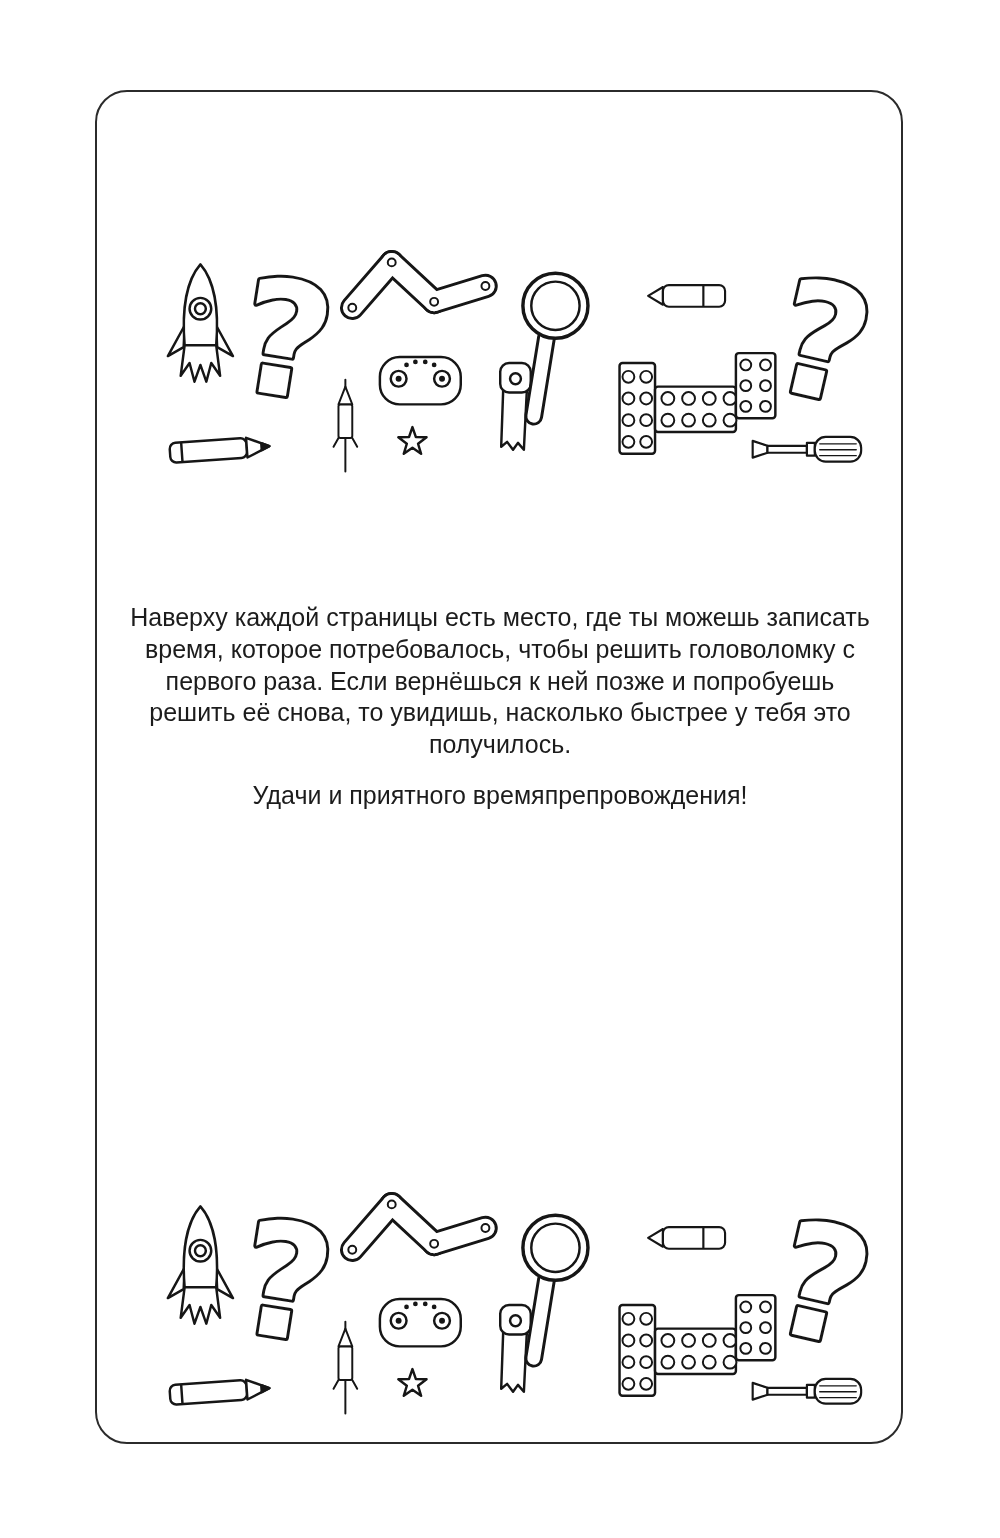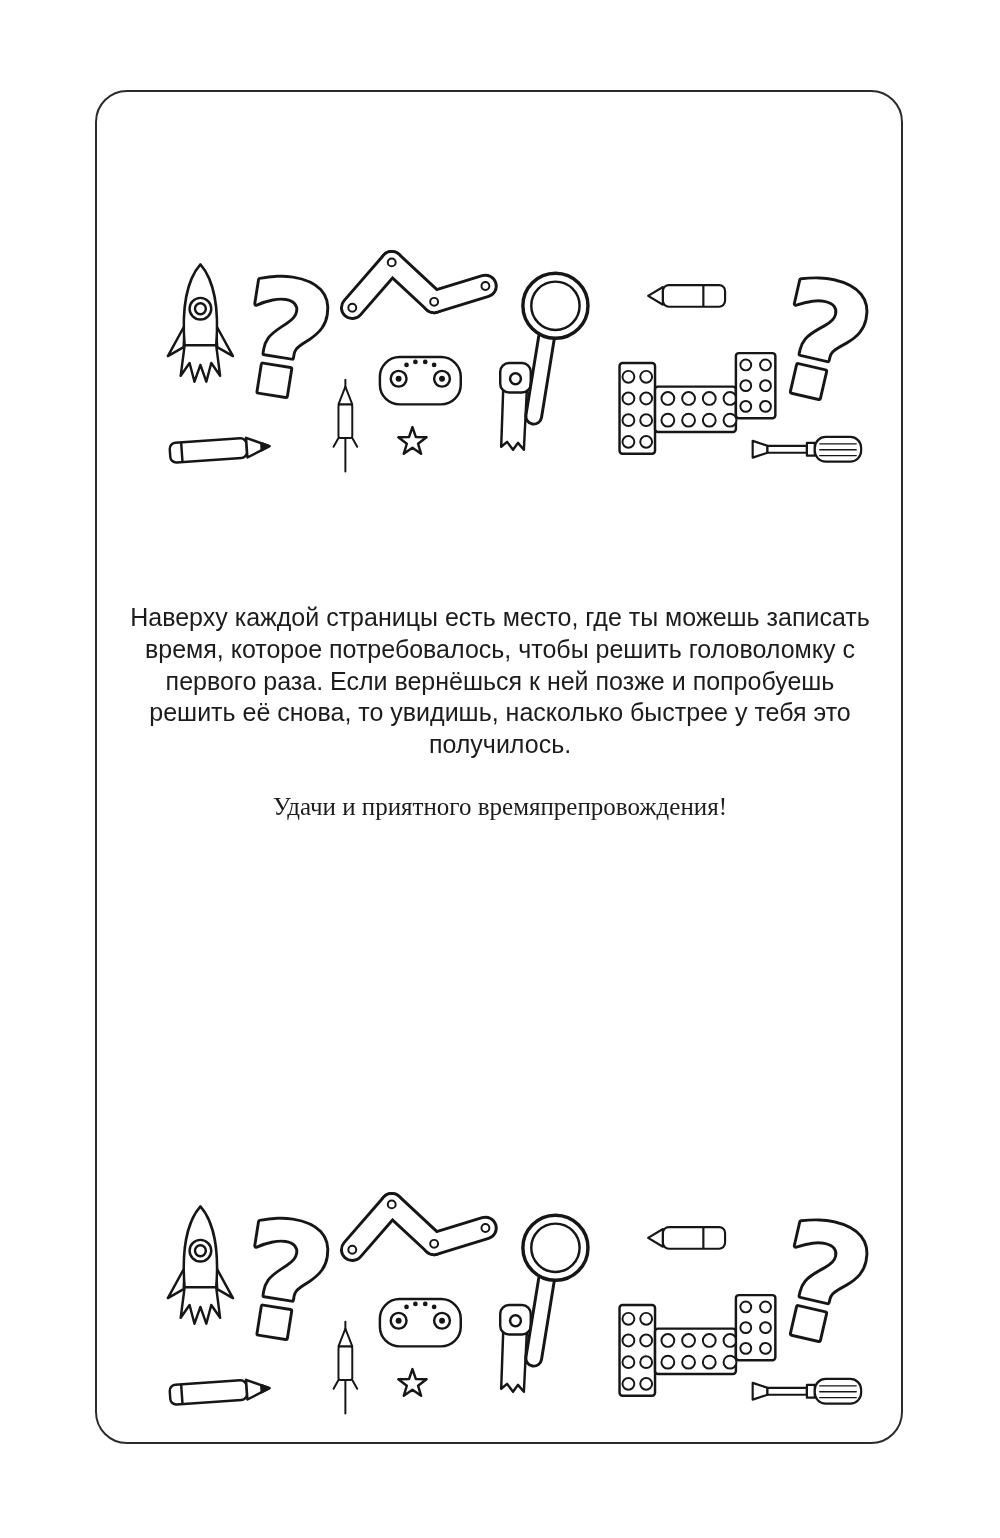--- a/index.html
+++ b/index.html
@@ -42,23 +42,22 @@
     width: 740px;
     text-align: center;
     color: #1c1c1c;
     font-size: 25px;
     line-height: 1.27;
   }
   .text-block p {
     margin: 0 0 17px 0;
   }
   .text-block p:last-child {
-    margin-top: 30px;
+    margin-top: 19px;
     margin-bottom: 0;
-    font-family: Liberation Serif, serif;
   }
   .defs-hidden {
     position: absolute;
     width: 0;
     height: 0;
     overflow: hidden;
   }
 </style>
 </head>
 <body>

